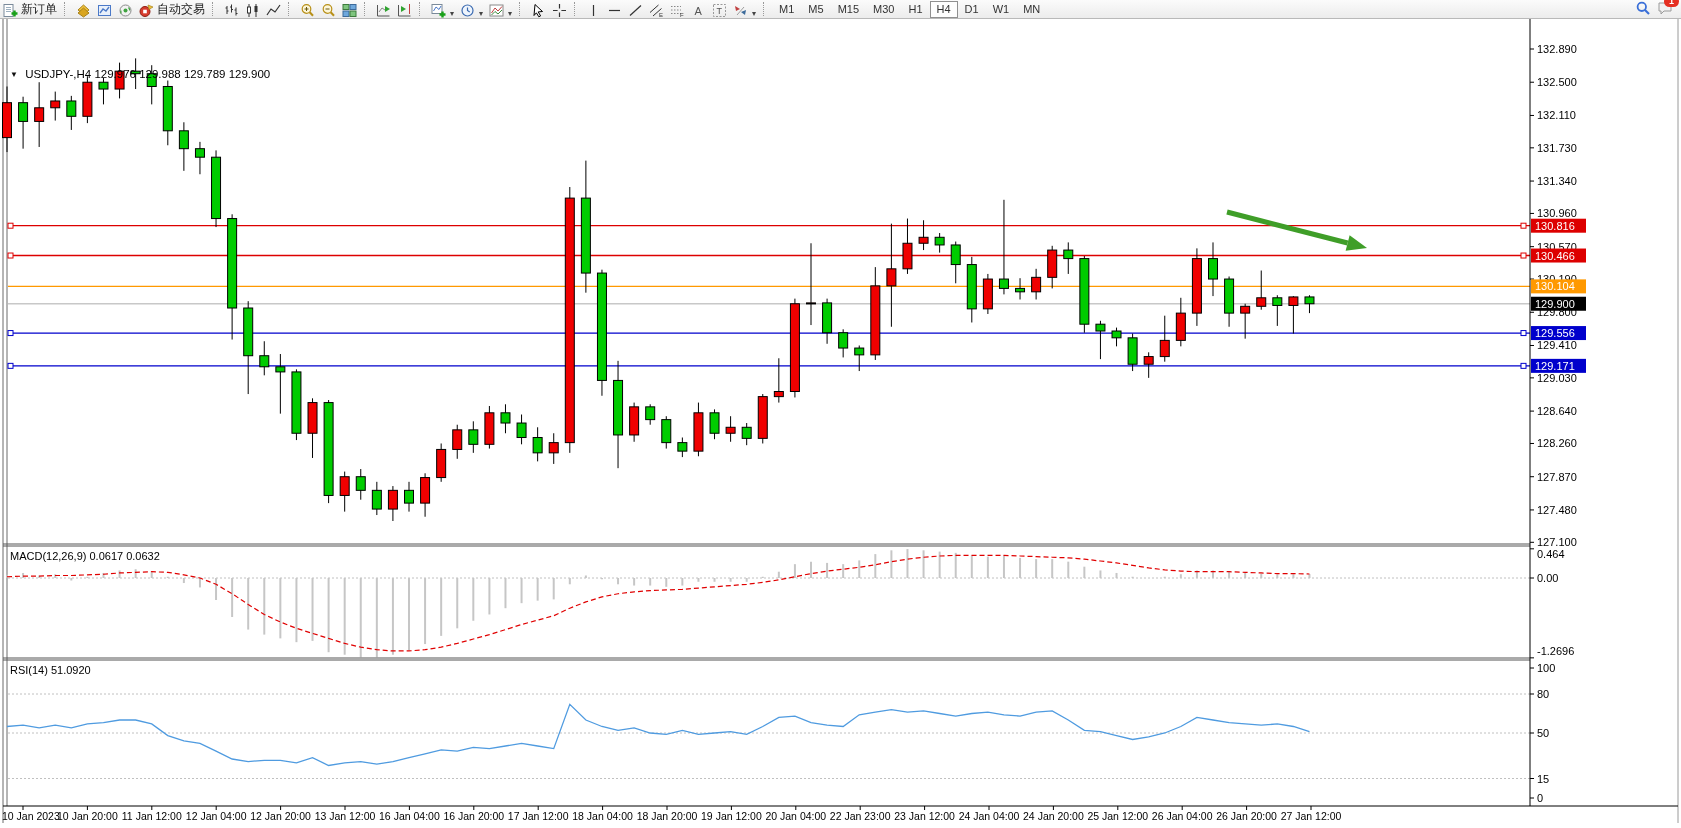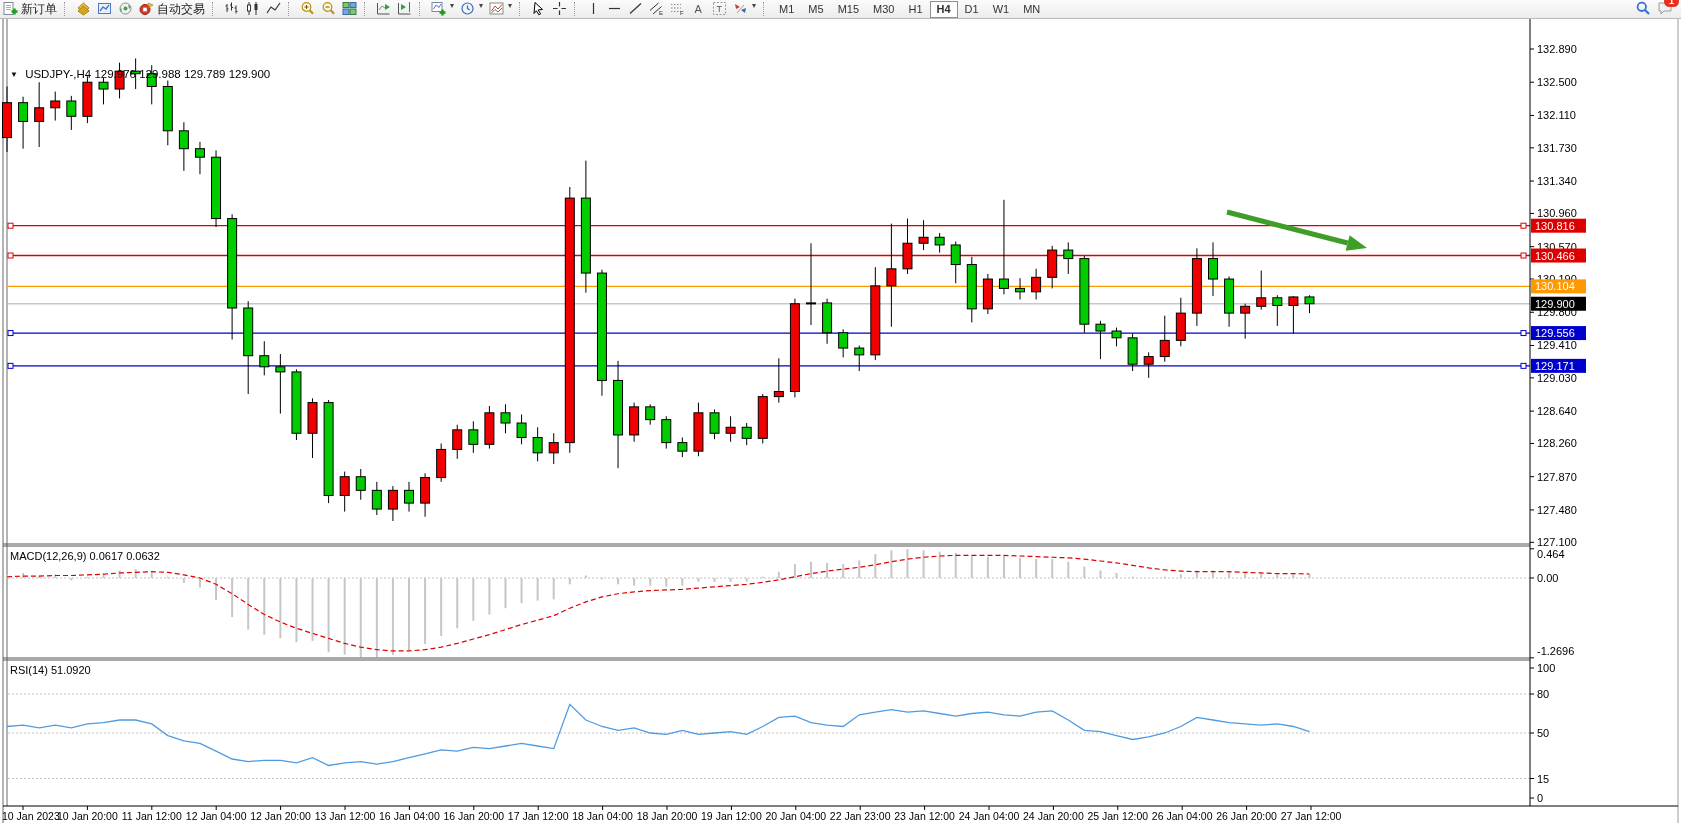--- a/index.html
+++ b/index.html
@@ -1,25 +1,25 @@
 <!DOCTYPE html>
 <html><head>
 <meta charset="utf-8">
 <style>
   html,body{margin:0;padding:0;}
   body{width:1681px;height:828px;background:#fff;font-family:"Liberation Sans",sans-serif;overflow:hidden;position:relative;}
   
   .toolbar{position:absolute;left:0;top:0;width:100%;height:18px;background:linear-gradient(#fbfbfb,#ececec);border-bottom:1px solid #b9b9b9;display:flex;align-items:center;font-size:12px;color:#222;z-index:5;}
-  .tb-btn{display:flex;align-items:flex-start;gap:3px;padding:0 3px;height:17px;cursor:default;}
+  .tb-btn{display:flex;align-items:flex-end;gap:3px;padding:0 3px;height:17px;cursor:default;}
   .tb-btn svg{display:block;}
   .sep{width:4px;height:14px;border-left:1px dotted #9a9a9a;margin:0 4px;}
   .caret{font-size:8px;color:#444;margin-left:1px;}
   .tf-group{display:flex;align-items:center;}
   .tf-btn{font-size:11px;color:#333;padding:0 6px;height:15px;line-height:15px;border:1px solid transparent;}
-  .tf-btn.active{background:#fdfdfd;border:1px solid #8f8f8f;font-weight:bold;}
+  .tf-btn.active{background:#fdfdfd;border:1px solid #8f8f8f;}
   .right-icons{margin-left:auto;display:flex;align-items:center;gap:6px;padding-right:8px;}
   .chat-wrap{position:relative;}
   .badge{position:absolute;top:-4px;right:-6px;background:#e53022;color:#fff;border-radius:8px;font-size:9px;line-height:11px;min-width:11px;text-align:center;padding:0 2px;font-weight:bold;}
   
   .chart-title{position:absolute;left:10px;top:24px;font-size:11.5px;color:#000;z-index:4;white-space:nowrap;margin-top:44px;}
   .chart-title .tri{font-size:8px;vertical-align:1px;margin-right:4px;color:#111;}
   svg.chartcanvas{position:absolute;left:0;top:0;z-index:1;}
 </style>
 </head>
 <body>

